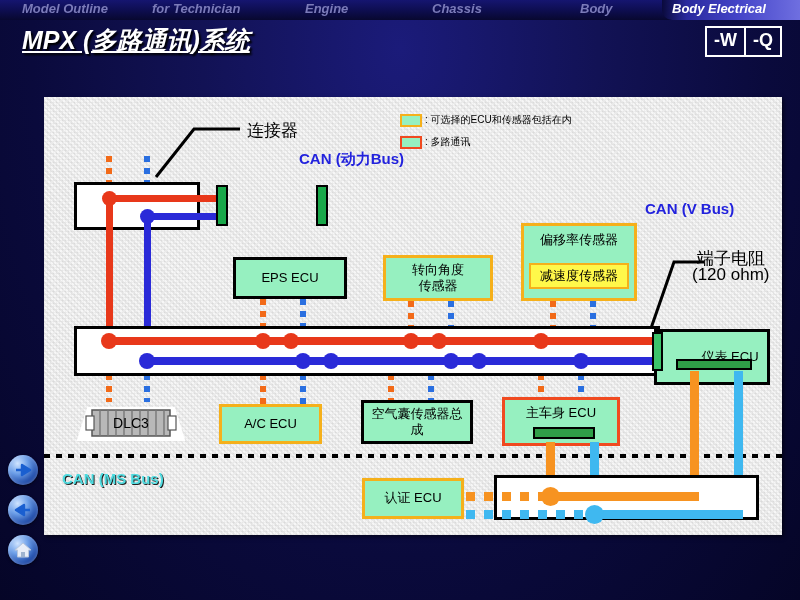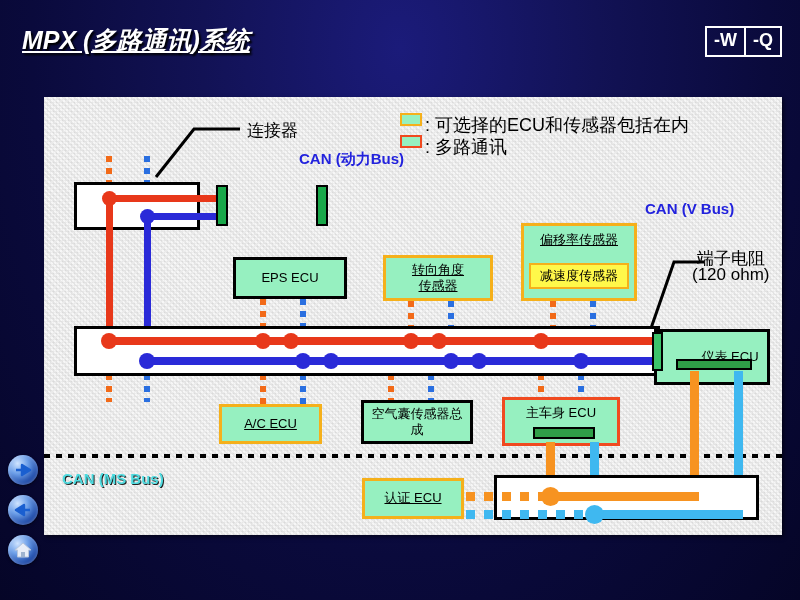--- a/index.html
+++ b/index.html
@@ -53,47 +53,56 @@
   .navbtn{position:absolute;left:8px;width:30px;height:30px;border-radius:50%;
     background:radial-gradient(circle at 32% 28%,#cfe4ff 0%,#6d9fe8 35%,#1d49a8 70%,#0a1f5e 100%);
     box-shadow:0 1px 3px rgba(0,0,0,.6), inset 0 0 4px rgba(255,255,255,.4);
     display:flex;align-items:center;justify-content:center;}
 
   
   .box{position:absolute;box-sizing:border-box;background:#96f0c0;
     display:flex;align-items:center;justify-content:center;text-align:center;
     font-size:13px;color:#000;line-height:1.25;}
   .box.black{border:3px solid #000;}
-  .box.orange{border:3px solid #f5b01b;text-decoration:underline;}
+  .box.orange{border:3px solid #f5b01b;}
   .box.red{border:3px solid #f04a20;}
   .box.white{background:#ffffff;border:3px solid #000;}
 
   .hline{position:absolute;}
   .vline{position:absolute;}
   .dot{position:absolute;border-radius:50%;}
   .lbl{position:absolute;white-space:nowrap;font-size:17px;color:#000;}
   .canlbl{position:absolute;white-space:nowrap;font-weight:bold;
     font-size:15px;color:#2222dd;}
   .mslbl{position:absolute;white-space:nowrap;font-weight:bold;font-size:15px;
     color:#4ddbe0;text-shadow:1px 1px 0 #222;}
 
   
-  .legrow{position:absolute;display:flex;align-items:flex-start;font-size:18px;color:#000;padding-left:8px;}
+  .legrow{position:absolute;display:flex;align-items:flex-end;font-size:10px;color:#000;padding-left:8px;}
   .legsw{width:22px;height:13px;background:#96f0c0;box-sizing:border-box;margin-right:3px;}
   .legsw.o{border:2px solid #f5b01b;}
   .legsw.r{border:2px solid #f04a20;}
 
   
   .dlc3{position:absolute;}
 </style>
 </head>
 <body>
 
 <div id="root">
 
+  <div class="navbar">
+    <div class="navtab-bg" style="left:662px;width:138px;"></div>
+    <div class="navitem" style="left:22px;">Model Outline</div>
+    <div class="navitem" style="left:152px;">for Technician</div>
+    <div class="navitem" style="left:305px;">Engine</div>
+    <div class="navitem" style="left:432px;">Chassis</div>
+    <div class="navitem" style="left:580px;">Body</div>
+    <div class="navitem active" style="left:672px;">Body Electrical</div>
+  </div>
 
   <div class="title">MPX (多路通讯)系统</div>
   <div class="badge" style="left:705px;">
     <div>-W</div>
     <div class="sep">-Q</div>
   </div>
 
 
   <div class="navbtn" style="top:455px;">
     <svg width="18" height="14" viewBox="0 0 18 14">
@@ -198,20 +207,40 @@
     <div class="box black" style="left:189px;top:160px;width:114px;height:42px;">
       <span>EPS  ECU</span>
     </div>
     <div class="box orange" style="left:477px;top:126px;width:116px;height:78px;align-items:flex-start;padding-top:6px;">
       <span>偏移率传感器</span>
     </div>
     <div class="box" style="left:485px;top:166px;width:100px;height:26px;background:#fff84a;border:2px solid #f5b01b;">
       <span>减速度传感器</span>
     </div>
 
+    <div class="dlc3" style="left:32px;top:303px;">
+      <svg width="110" height="46" viewBox="0 0 110 46">
+        <path d="M12,8 L98,8 L108,40 L2,40 Z" fill="#ffffff" stroke="#ffffff" stroke-width="2"></path>
+        <rect x="16" y="10" width="78" height="26" fill="#b8b8b8" stroke="#555" stroke-width="1.5"></rect>
+        <g stroke="#777" stroke-width="1.4">
+          <line x1="24" y1="10" x2="24" y2="36"></line>
+            <line x1="32" y1="10" x2="32" y2="36"></line>
+          <line x1="40" y1="10" x2="40" y2="36"></line>
+            <line x1="48" y1="10" x2="48" y2="36"></line>
+          <line x1="56" y1="10" x2="56" y2="36"></line>
+            <line x1="64" y1="10" x2="64" y2="36"></line>
+          <line x1="72" y1="10" x2="72" y2="36"></line>
+            <line x1="80" y1="10" x2="80" y2="36"></line>
+          <line x1="88" y1="10" x2="88" y2="36"></line>
+        </g>
+        <rect x="10" y="16" width="8" height="14" fill="#ffffff" stroke="#555" stroke-width="1.2"></rect>
+        <rect x="92" y="16" width="8" height="14" fill="#ffffff" stroke="#555" stroke-width="1.2"></rect>
+      </svg>
+      <div style="position:absolute;left:0;top:0;width:110px;height:46px;display:flex;align-items:center;justify-content:center;font-size:14px;color:#000;">DLC3</div>
+    </div>
 
     <div class="box orange" style="left:175px;top:307px;width:103px;height:40px;">
       <span>A/C  ECU</span>
     </div>
     <div class="box black" style="left:317px;top:303px;width:112px;height:44px;">
       <span style="white-space:pre-line;">空气囊传感器总
 成</span>
     </div>
     <div class="box red" style="left:458px;top:300px;width:118px;height:49px;align-items:flex-start;padding-top:5px;">
       <span>主车身  ECU</span>

